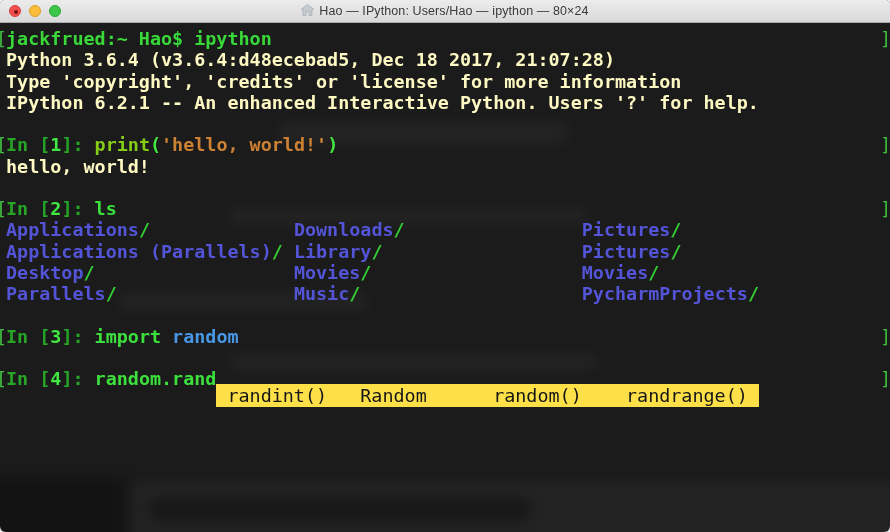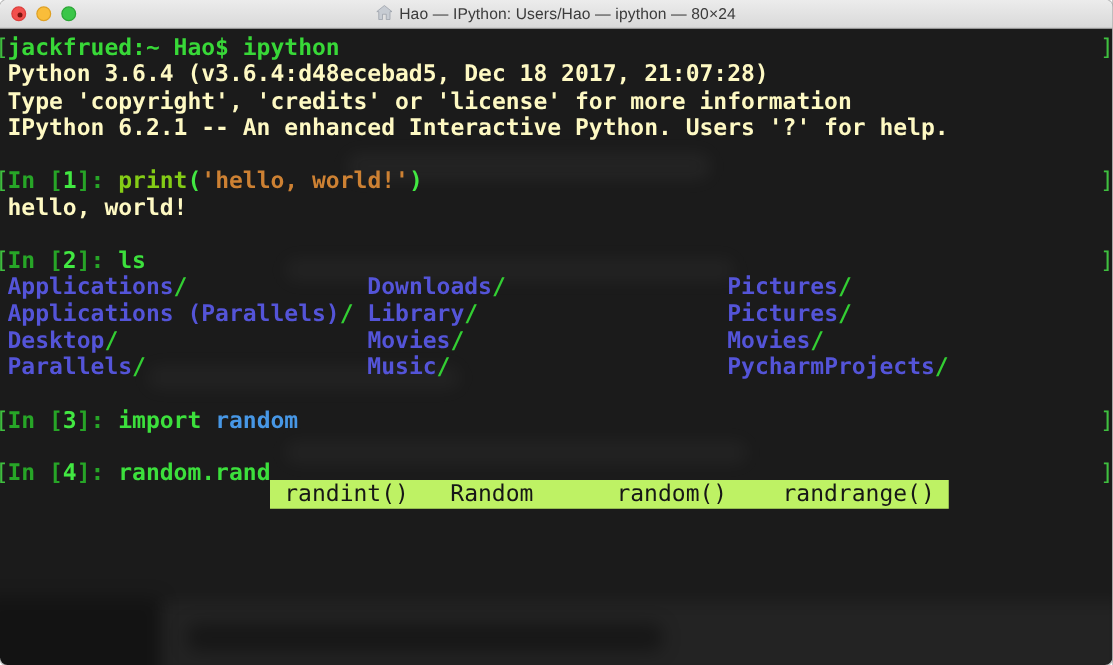--- a/index.html
+++ b/index.html
@@ -43,21 +43,21 @@
   .t-st{color:#cd8133;}
   .t-kw{color:#3ce03c;margin-top:12px;}
   .t-mod{color:#4797e5;}
   .t-cmd{color:#3ce03c;}
   .t-dir{color:#5454d8;}
   .t-sl{color:#33cf33;}
   .t-sp{color:#33cf33;}
   
   .comp-bar{
     display:inline-block;margin-left:19ch;margin-top:-5px;height:23px;line-height:23px;
-    background:#bef264;color:#161616;font-weight:400;padding:0 1ch;vertical-align:top;
+    background:#fde047;color:#161616;font-weight:400;padding:0 1ch;vertical-align:top;
   }
   .comp-item{display:inline-block;width:12ch;}
   .comp-item.last{width:11ch;}
   
   .blob{position:absolute;filter:blur(7px);border-radius:8px;pointer-events:none;}
   .b1{left:278px;top:100px;width:290px;height:20px;background:rgba(220,220,220,0.05);}
   .b2{left:228px;top:184px;width:360px;height:18px;background:rgba(220,220,220,0.045);}
   .b3{left:118px;top:270px;width:250px;height:18px;background:rgba(220,220,220,0.045);}
   .b4{left:228px;top:330px;width:370px;height:18px;background:rgba(220,220,220,0.04);}
   .b5{left:128px;top:458px;width:770px;height:60px;background:rgba(255,255,255,0.035);border-radius:0;}

